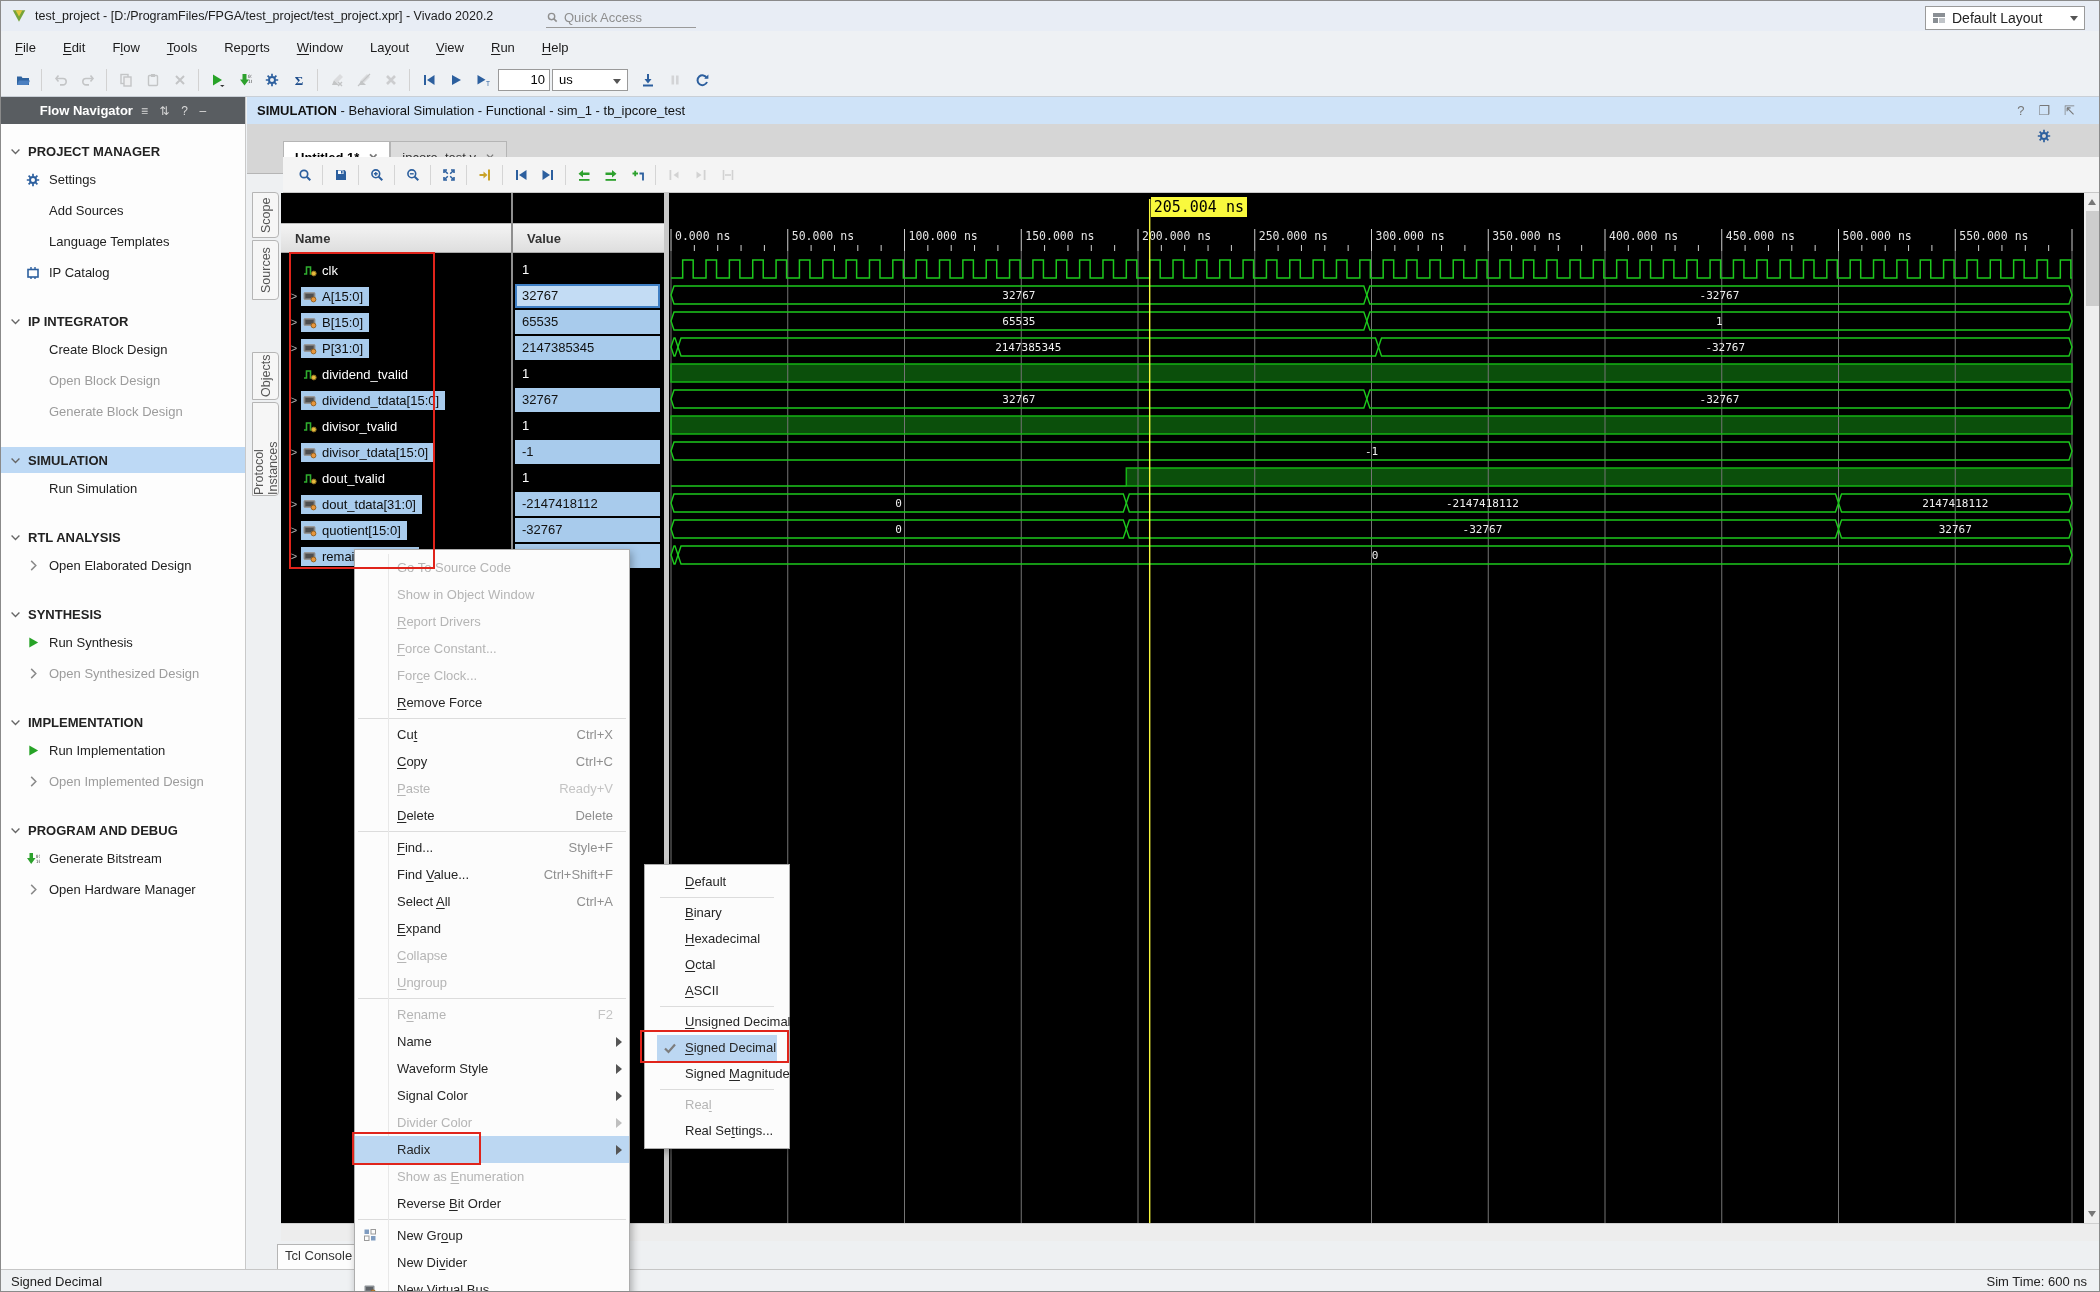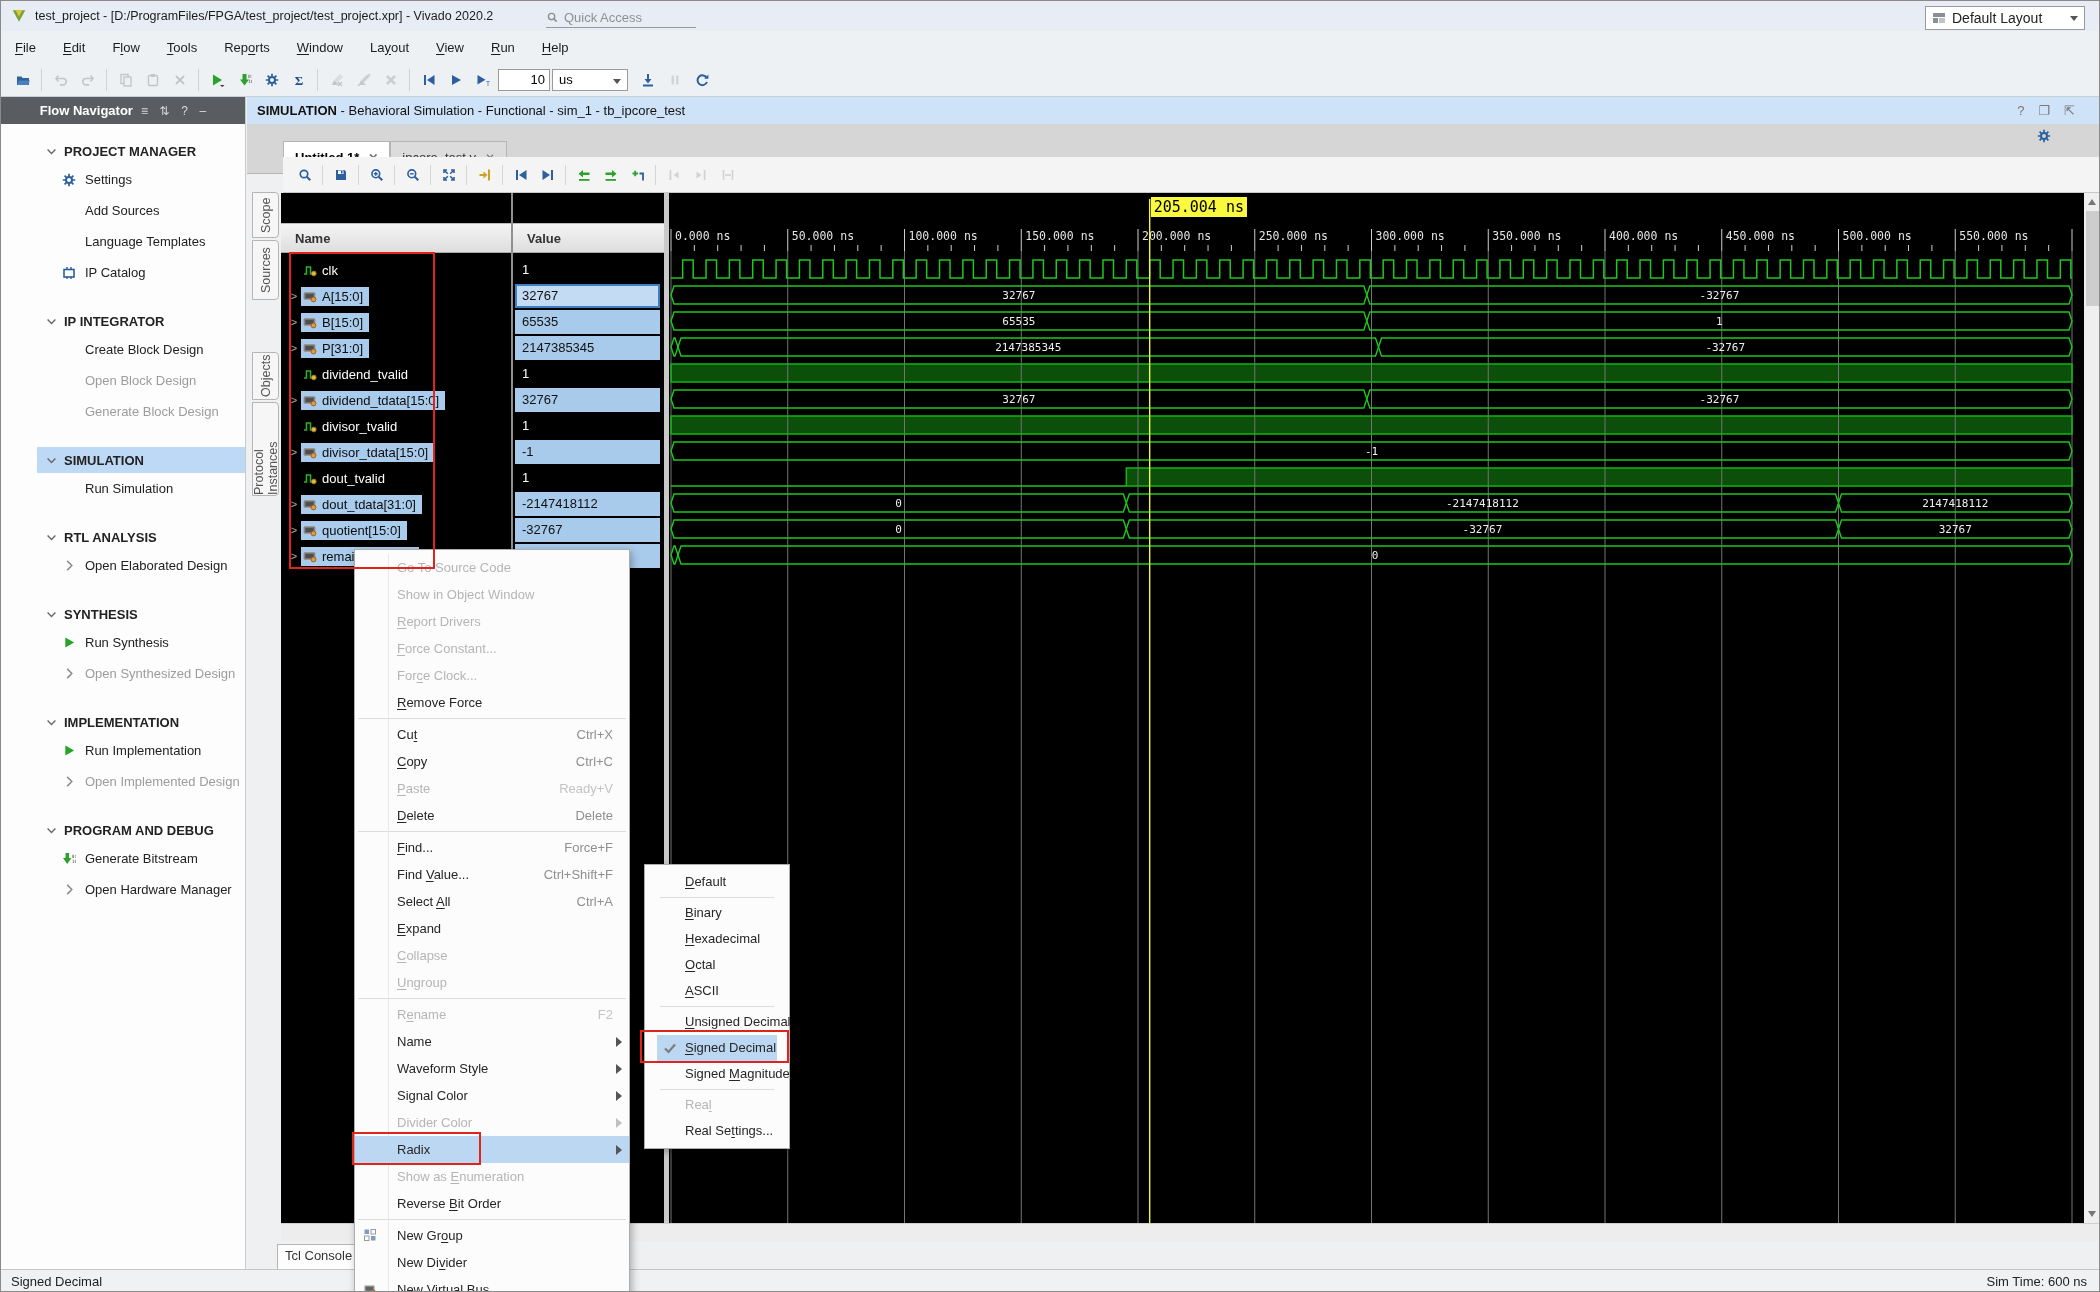--- a/index.html
+++ b/index.html
@@ -26,21 +26,21 @@
   .tsep { width:1px; height:22px; background:#d2d2d2; margin:0 5px; }
   #timebox { width:52px; height:22px; border:1px solid #9a9a9a; background:#fff; font-size:13px; text-align:right; padding-right:4px; margin:0 2px; font-family:"Liberation Sans",sans-serif; }
   #unitbox { width:76px; height:22px; border:1px solid #9a9a9a; background:#fff; font-size:13px; display:flex; align-items:center; padding-left:6px; position:relative; margin-right:6px; }
   .caret { position:absolute; right:6px; top:9px; width:0; height:0; border-left:4px solid transparent; border-right:4px solid transparent; border-top:5px solid #555; }
   #layoutsel { position:absolute; right:14px; top:5px; width:160px; height:24px; background:#fff; border:1px solid #9a9a9a; display:flex; align-items:center; gap:6px; padding-left:6px; font-size:14px; color:#222; }
 
   
   #flownav { position:absolute; left:0; top:96px; width:245px; height:1172px; background:#fdfdfd; border-right:1px solid #c9c9c9; }
   #fnheader { height:27px; background:#595d61; color:#fff; font-size:13px; font-weight:bold; display:flex; align-items:center; justify-content:center; padding:0 8px; }
   #fnicons span { color:#d9d9d9; font-size:12px; margin-left:8px; font-weight:normal; }
-  #fntree { padding-top:6px;padding-left:36px; }
+  #fntree { padding-top:6px; }
   .fnsec { margin-top:20px; }
   .fnsec:first-child { margin-top:8px; }
   .fnsechdr { height:26px; display:flex; align-items:center; gap:7px; padding-left:9px; font-weight:bold; font-size:13px; color:#222; }
   .fnsechdr.selected { background:#bdd9f5; }
   .fnitem { height:31px; display:flex; align-items:center; gap:8px; padding-left:24px; font-size:13px; color:#222; }
   .fnitem.dis { color:#9c9c9c; }
   .fnicon { width:16px; height:16px; display:flex; align-items:center; justify-content:center; }
 
   
   #simheader { position:absolute; left:246px; top:96px; width:1854px; height:27px; background:#cfe3f8; display:flex; align-items:center; font-size:13px; color:#111; padding-left:10px; }
@@ -949,21 +949,21 @@
       <div class="mitem dis"><span class="mlabel"><u>R</u>eport Drivers</span></div>
       <div class="mitem dis"><span class="mlabel"><u>F</u>orce Constant...</span></div>
       <div class="mitem dis"><span class="mlabel">For<u>c</u>e Clock...</span></div>
       <div class="mitem"><span class="mlabel"><u>R</u>emove Force</span></div>
       <div class="msep"></div>
       <div class="mitem"><span class="mlabel">Cu<u>t</u></span><span class="mshort">Ctrl+X</span></div>
       <div class="mitem"><span class="mlabel"><u>C</u>opy</span><span class="mshort">Ctrl+C</span></div>
       <div class="mitem dis"><span class="mlabel"><u>P</u>aste</span><span class="mshort">Ready+V</span></div>
       <div class="mitem"><span class="mlabel"><u>D</u>elete</span><span class="mshort">Delete</span></div>
       <div class="msep"></div>
-      <div class="mitem"><span class="mlabel"><u>F</u>ind...</span><span class="mshort">Force+F</span></div>
+      <div class="mitem"><span class="mlabel"><u>F</u>ind...</span><span class="mshort">Style+F</span></div>
       <div class="mitem"><span class="mlabel">Find <u>V</u>alue...</span><span class="mshort">Ctrl+Shift+F</span></div>
       <div class="mitem"><span class="mlabel">Select <u>A</u>ll</span><span class="mshort">Ctrl+A</span></div>
       <div class="mitem"><span class="mlabel"><u>E</u>xpand</span></div>
       <div class="mitem dis"><span class="mlabel"><u>C</u>ollapse</span></div>
       <div class="mitem dis"><span class="mlabel"><u>U</u>ngroup</span></div>
       <div class="msep"></div>
       <div class="mitem dis"><span class="mlabel">R<u>e</u>name</span><span class="mshort">F2</span></div>
       <div class="mitem"><span class="mlabel">Name</span><span class="marrow"></span></div>
       <div class="mitem"><span class="mlabel">Waveform Style</span><span class="marrow"></span></div>
       <div class="mitem"><span class="mlabel">Signal Color</span><span class="marrow"></span></div>

